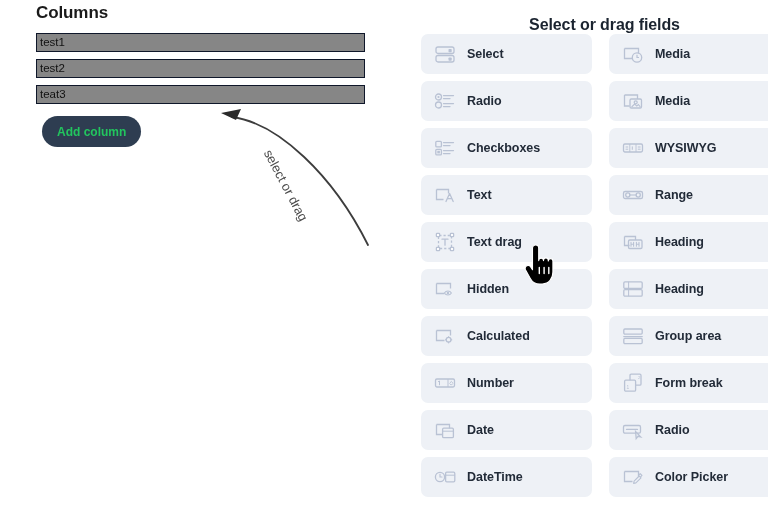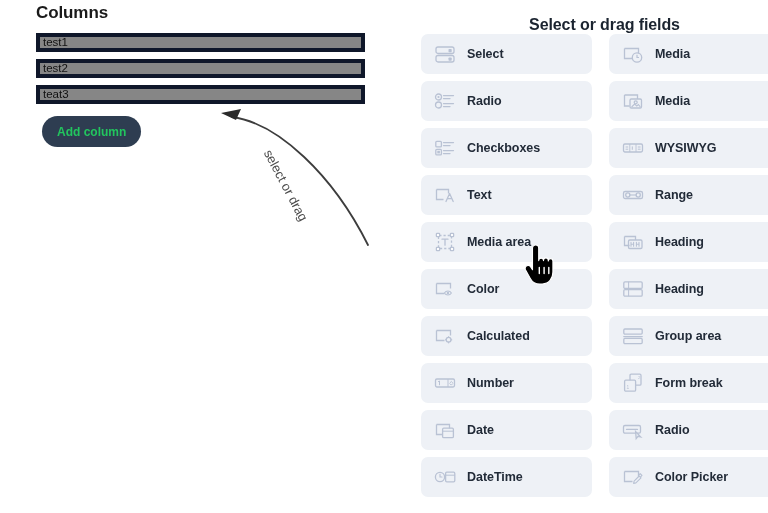--- a/index.html
+++ b/index.html
@@ -38,21 +38,21 @@
     width: 329px;
   }
   .column-row {
     width: 329px;
     height: 19px;
     background: #868686;
     margin-bottom: 7px;
     display: flex;
     align-items: center;
     padding-left: 3px;
-    border: 4px solid #0f172a;
+    border: 1px solid #0f172a;
   }
   .column-row-label {
     font-size: 11.5px;
     color: #111111;
     line-height: 1;
     font-family: "Liberation Sans", sans-serif;
   }
   #add-column-button {
     position: absolute;
     left: 14px; top: 116px;
@@ -287,21 +287,21 @@
         <span class="field-card-icon">
           <svg width="22" height="22" viewBox="0 0 22 22" fill="none" stroke="currentColor" stroke-width="1.3">
             <rect x="4.5" y="4.5" width="13" height="13" rx="0.8" stroke-dasharray="2.2 2"></rect>
             <path d="M8 8.2 h6 M11 8.2 v6" stroke-linecap="round"></path>
             <rect x="2.4" y="2.4" width="3.2" height="3.2" rx="0.6" fill="#ffffff"></rect>
             <rect x="16.4" y="2.4" width="3.2" height="3.2" rx="0.6" fill="#ffffff"></rect>
             <rect x="2.4" y="16.4" width="3.2" height="3.2" rx="0.6" fill="#ffffff"></rect>
             <rect x="16.4" y="16.4" width="3.2" height="3.2" rx="0.6" fill="#ffffff"></rect>
           </svg>
         </span>
-        <span class="field-card-label">Media area</span>
+        <span class="field-card-label">Text drag</span>
       </div>
 
       <div class="field-card">
         <span class="field-card-icon">
           <svg width="22" height="22" viewBox="0 0 22 22" fill="none" stroke="currentColor" stroke-width="1.3">
             <path d="M2.5 5.5 h11 v3.5 M2.5 5.5 v9 h5"></path>
             <rect x="6.5" y="9" width="13.5" height="8.5" rx="1.2"></rect>
             <path d="M9 11.3 v4 M9 13.3 h2.6 M11.6 11.3 v4" stroke-width="1.1" stroke-linecap="round"></path>
             <path d="M14.4 11.3 v4 M14.4 13.3 h2.6 M17 11.3 v4" stroke-width="1.1" stroke-linecap="round"></path>
           </svg>
@@ -310,21 +310,21 @@
       </div>
 
       <div class="field-card">
         <span class="field-card-icon">
           <svg width="22" height="22" viewBox="0 0 22 22" fill="none" stroke="currentColor" stroke-width="1.3">
             <path d="M2.5 5.5 h14 v5 M2.5 5.5 v10 h8"></path>
             <path d="M10.4 15 c1.6-2.6 5.4-2.6 7 0 -1.6 2.6-5.4 2.6-7 0 z" stroke-width="1.1"></path>
             <circle cx="13.9" cy="15" r="1.2" fill="currentColor" stroke="none"></circle>
           </svg>
         </span>
-        <span class="field-card-label">Color</span>
+        <span class="field-card-label">Hidden</span>
       </div>
 
       <div class="field-card">
         <span class="field-card-icon">
           <svg width="22" height="22" viewBox="0 0 22 22" fill="none" stroke="currentColor" stroke-width="1.3">
             <rect x="1.8" y="3.8" width="18.4" height="6.6" rx="1.2"></rect>
             <path d="M6.6 3.8 v6.6" stroke-width="1"></path>
             <rect x="1.8" y="11.6" width="18.4" height="6.6" rx="1.2"></rect>
             <path d="M6.6 11.6 v6.6" stroke-width="1"></path>
           </svg>

